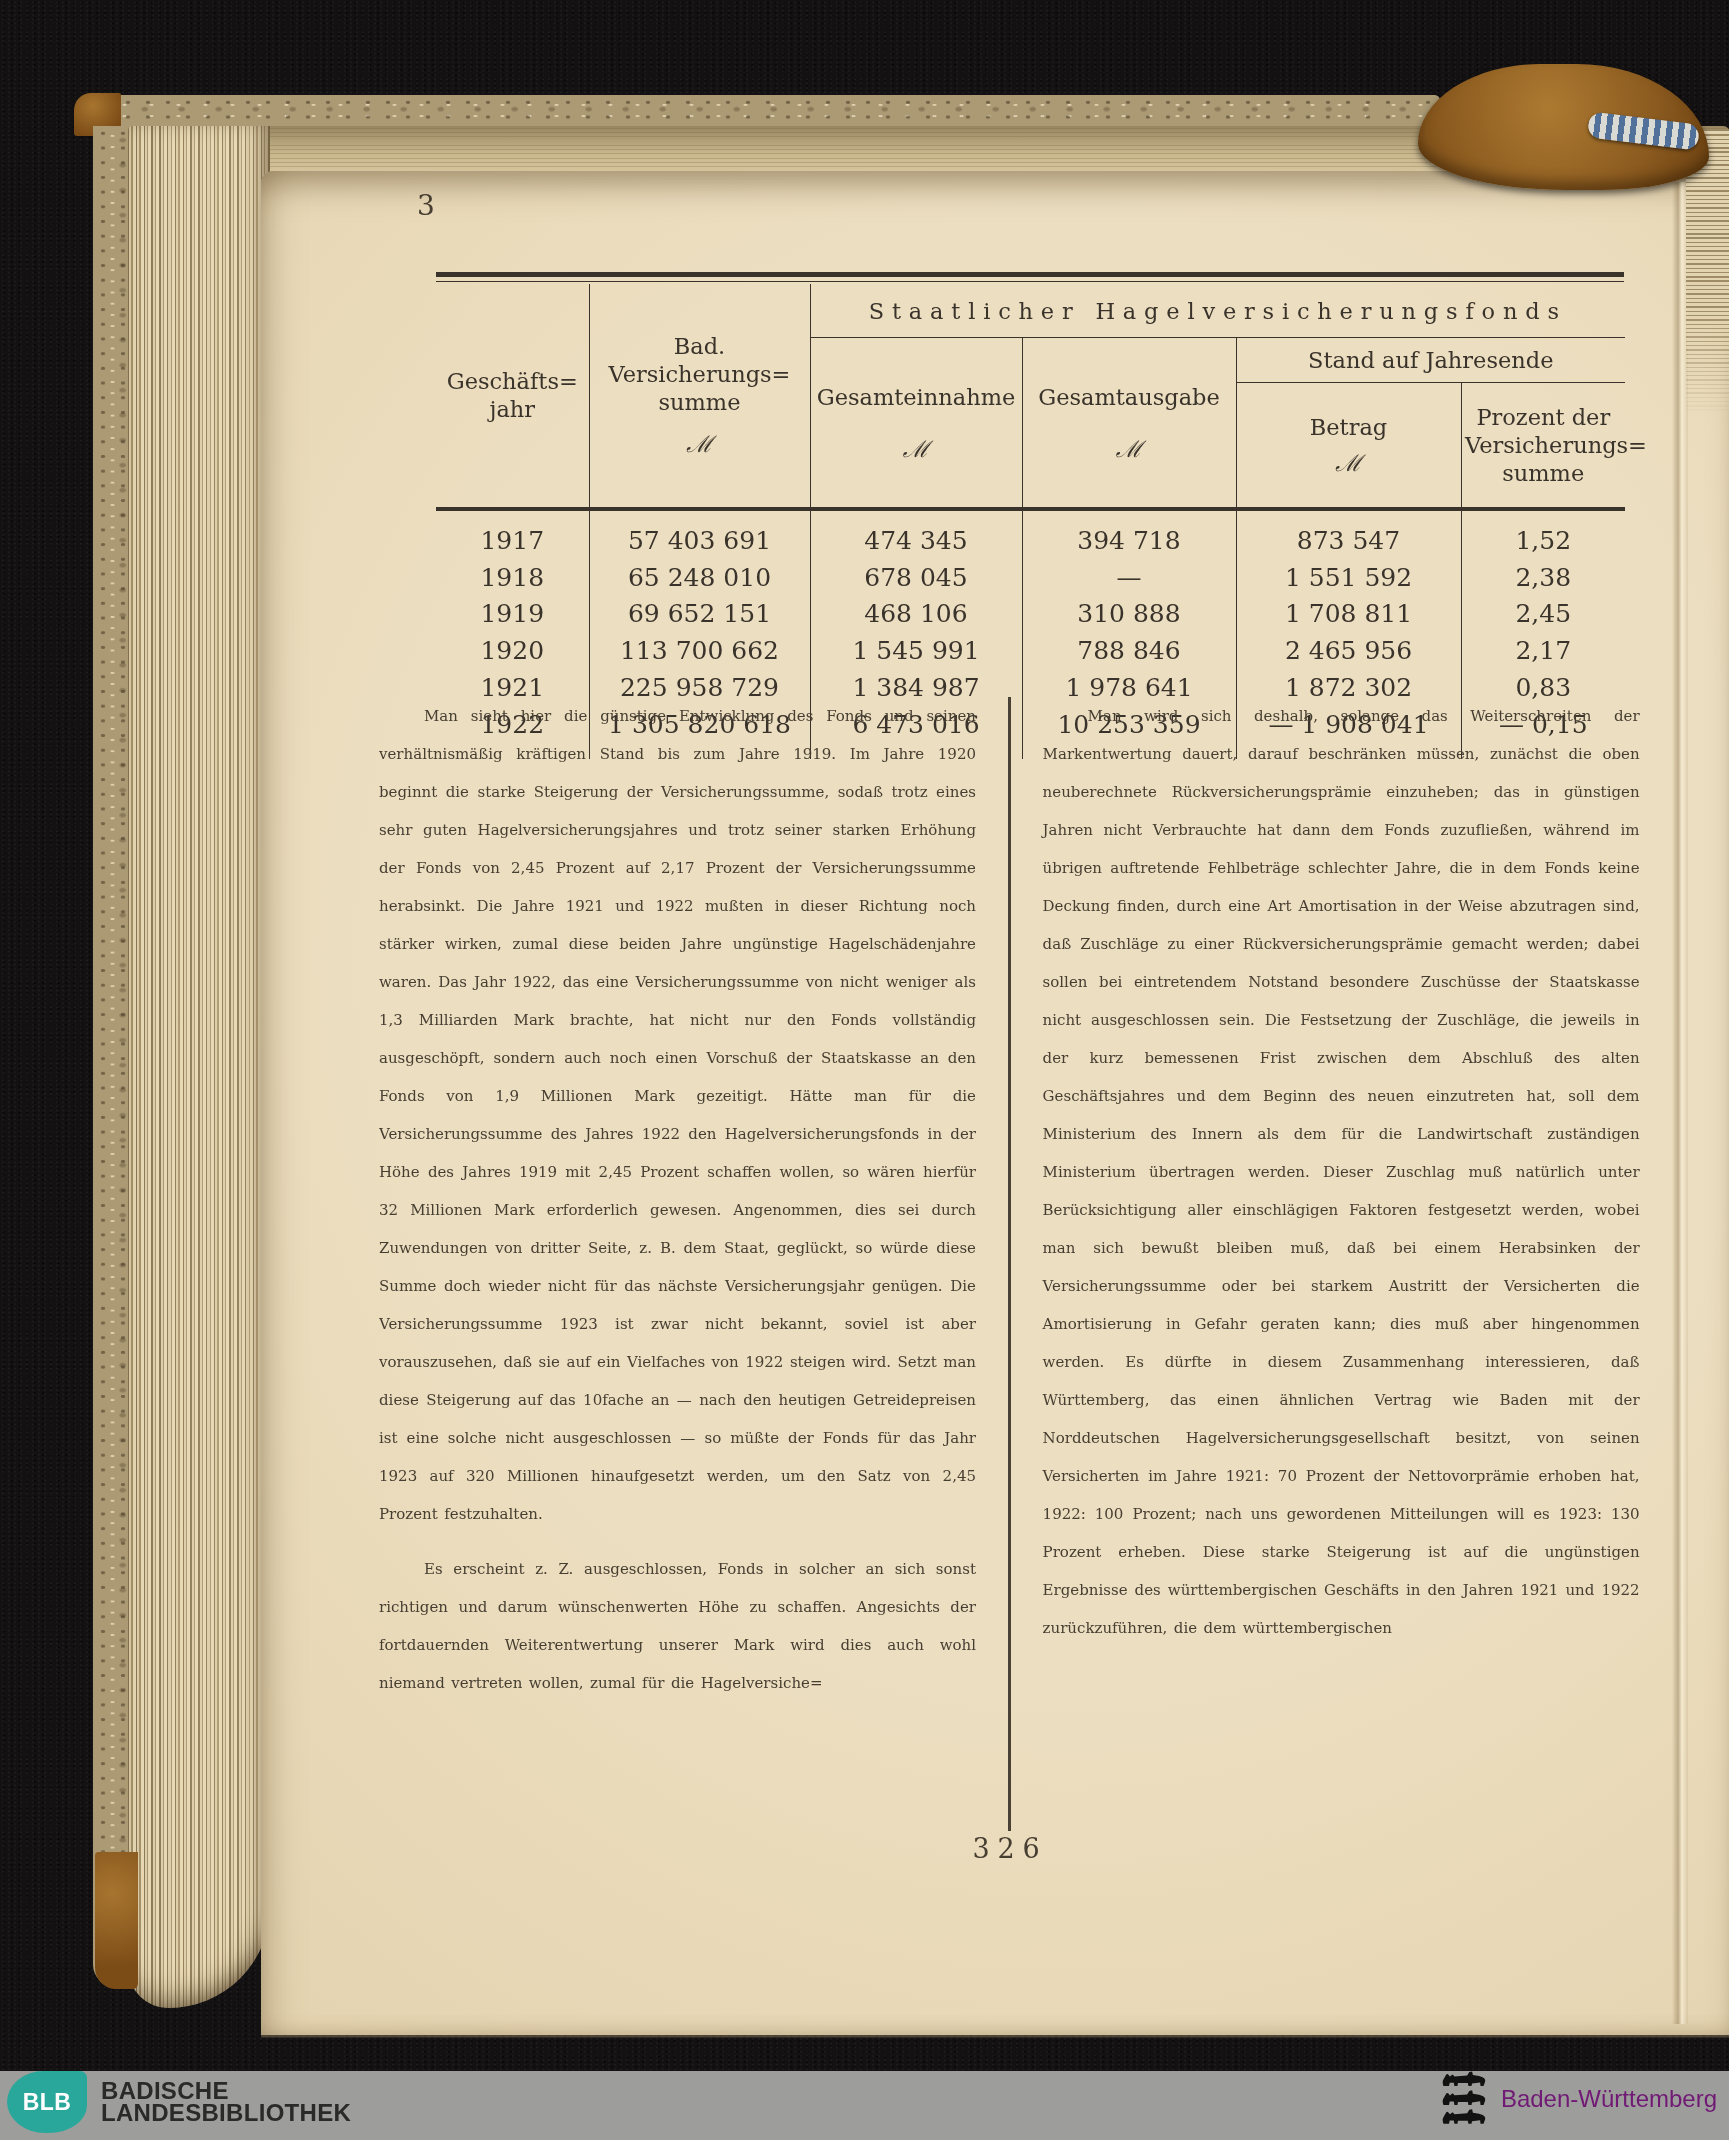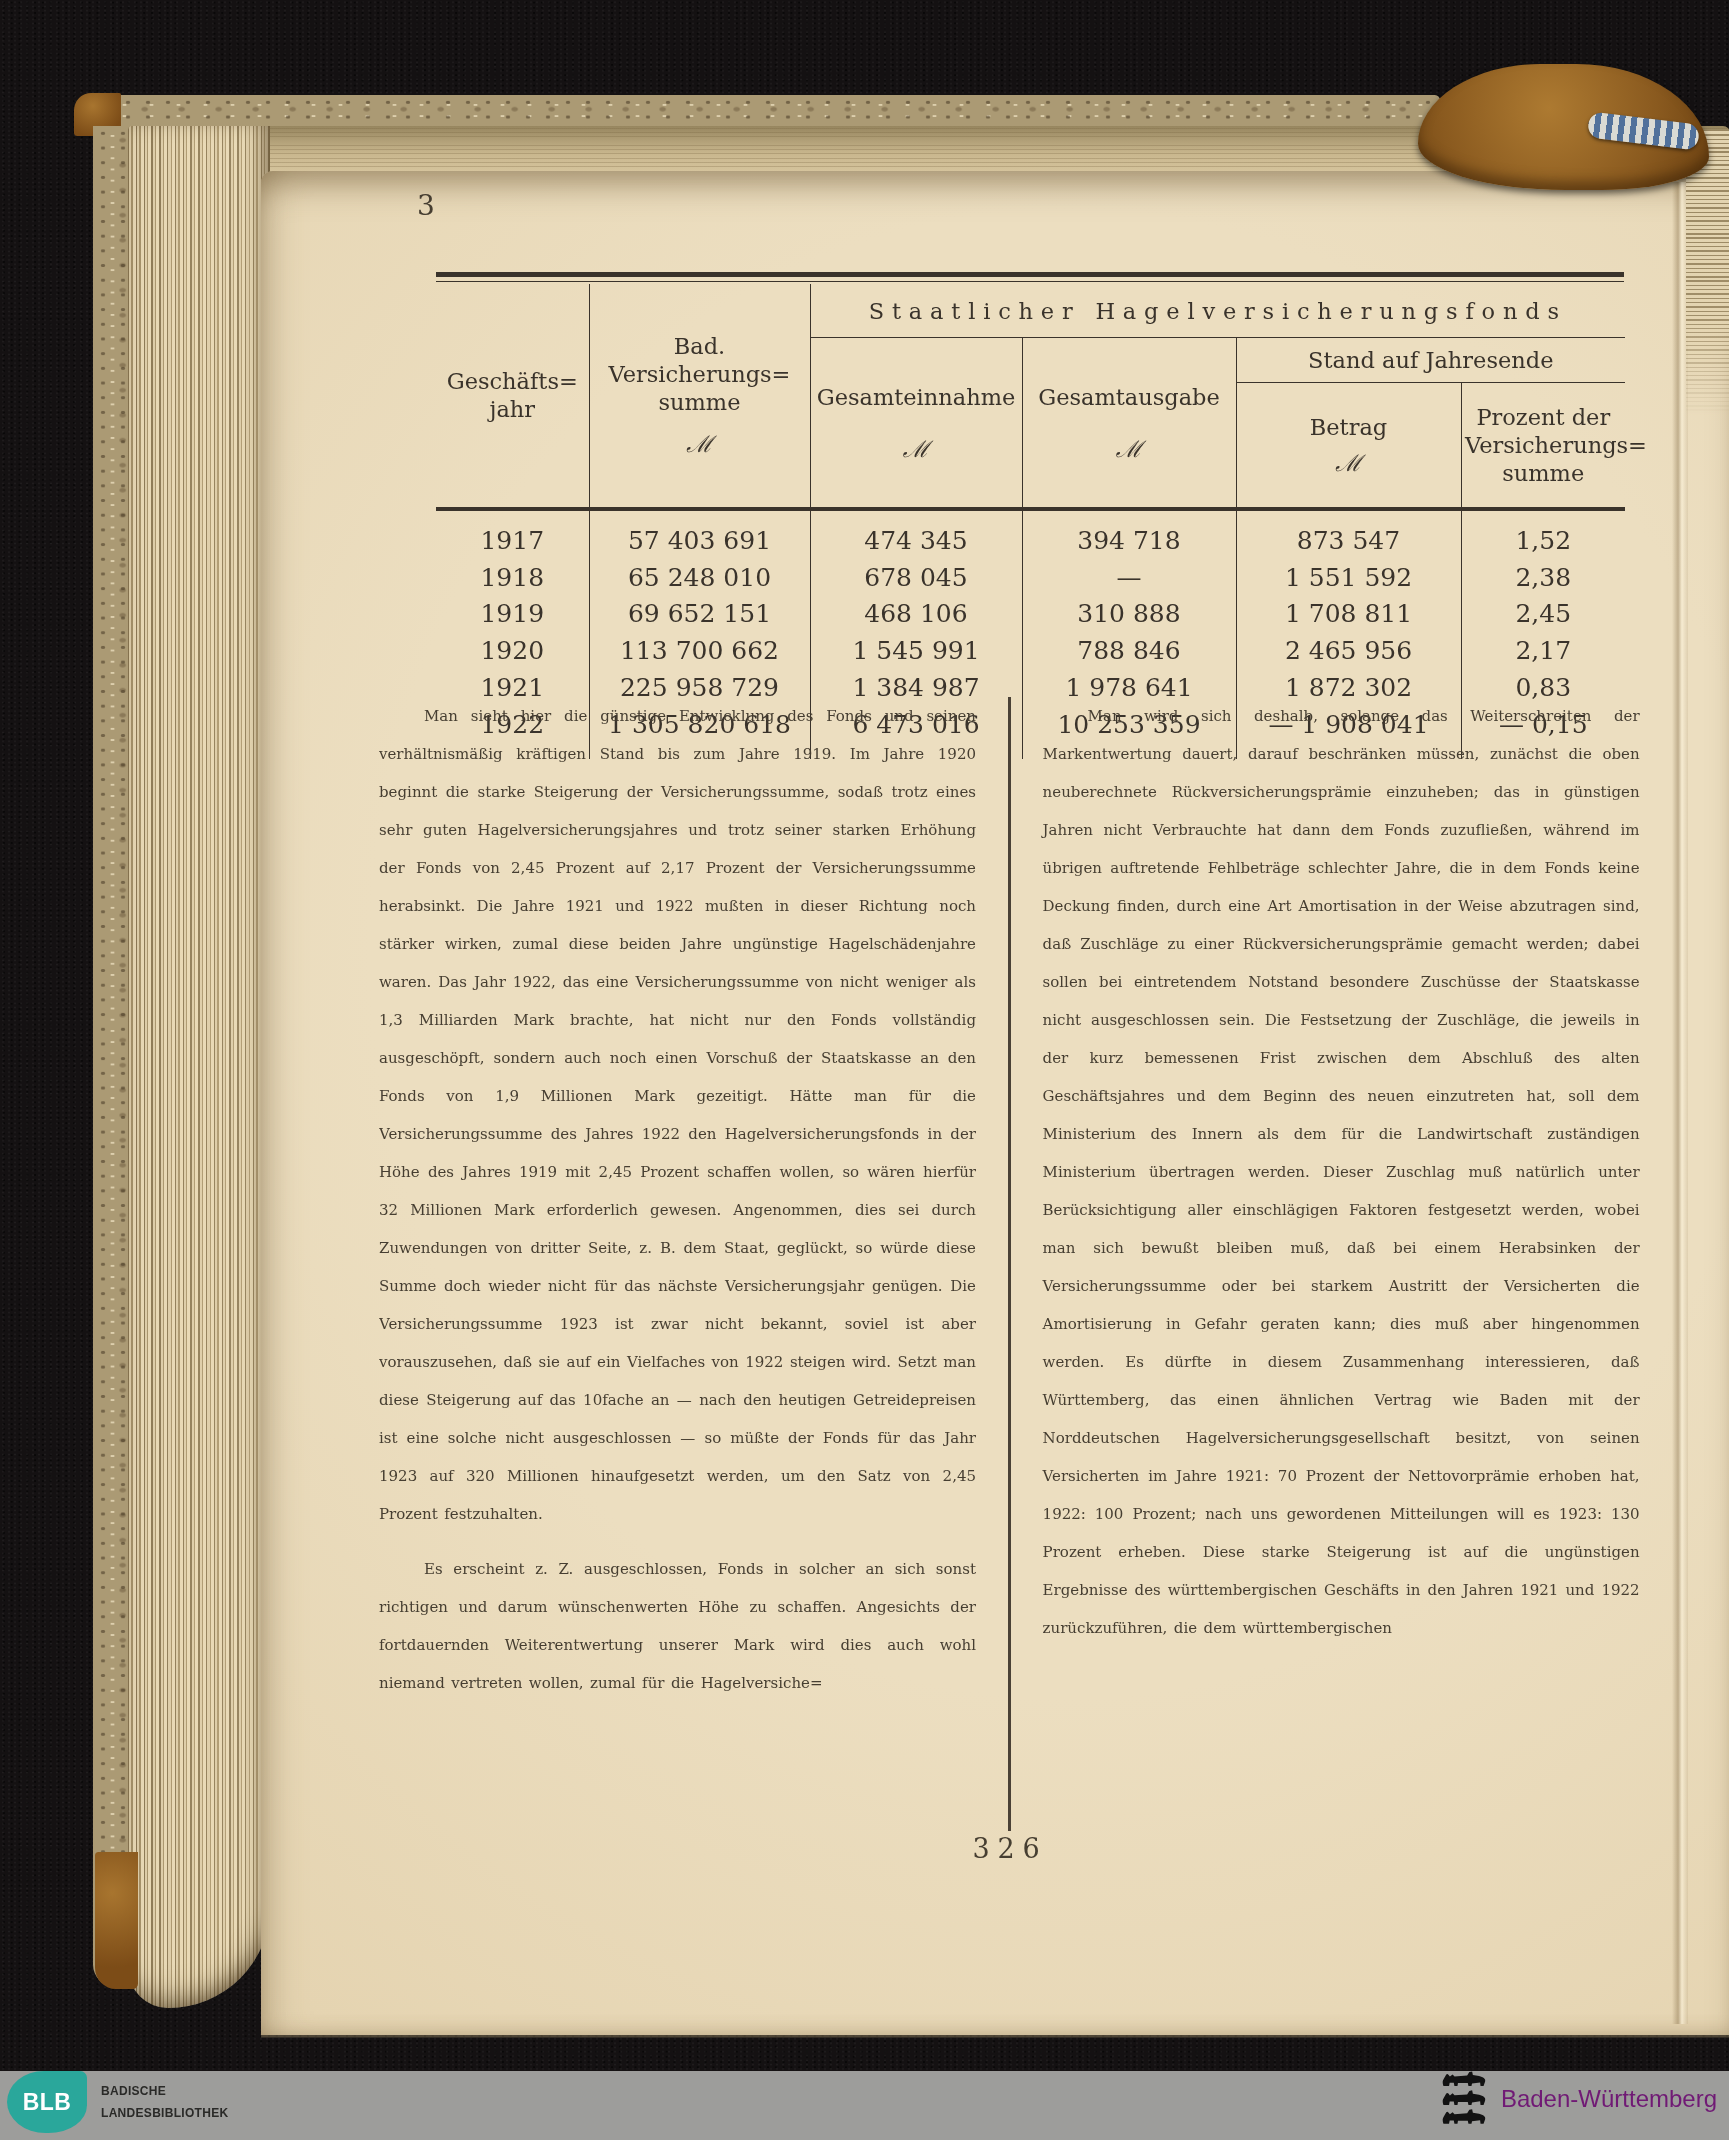--- a/index.html
+++ b/index.html
@@ -133,21 +133,21 @@
     display:flex;align-items:flex-start;justify-content:space-between;
     font-family:"Liberation Sans", sans-serif;
   }
   .footer-left{display:flex;align-items:center;margin-left:7px;}
   .blb-badge{
     width:80px;height:62px;background:#2aa79b;color:#fff;
     border-radius:52% 10% 54% 54% / 56% 12% 50% 56%;
     display:flex;align-items:center;justify-content:center;
     font-size:23px;font-weight:bold;letter-spacing:0.4px;
   }
-  .library-name{margin-left:14px;font-size:12px;line-height:22.5px;font-weight:bold;color:#2a2a28;letter-spacing:0.3px;}
+  .library-name{margin-left:14px;font-size:24px;line-height:22.5px;font-weight:bold;color:#2a2a28;letter-spacing:0.3px;}
   .footer-right{display:flex;align-items:center;margin-right:12px;}
   .lions{margin-right:12px;display:block;}
   .state-name{font-size:24px;color:#701a75;}
 </style>
 </head>
 <body>
 
 <div class="stage">
 
   <div class="abs marble board-top"></div>

